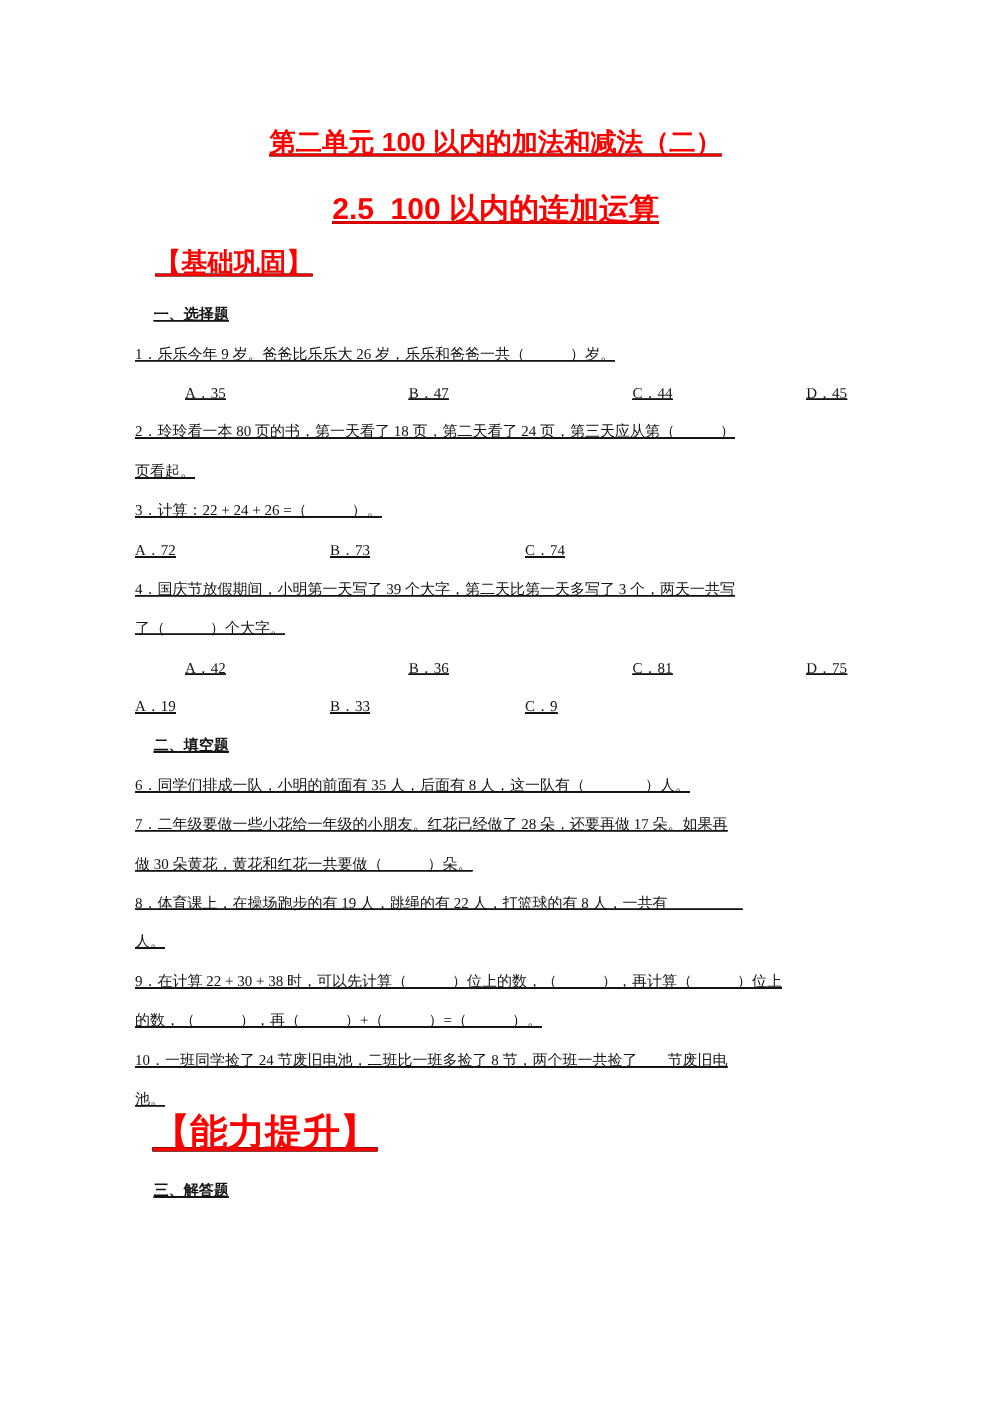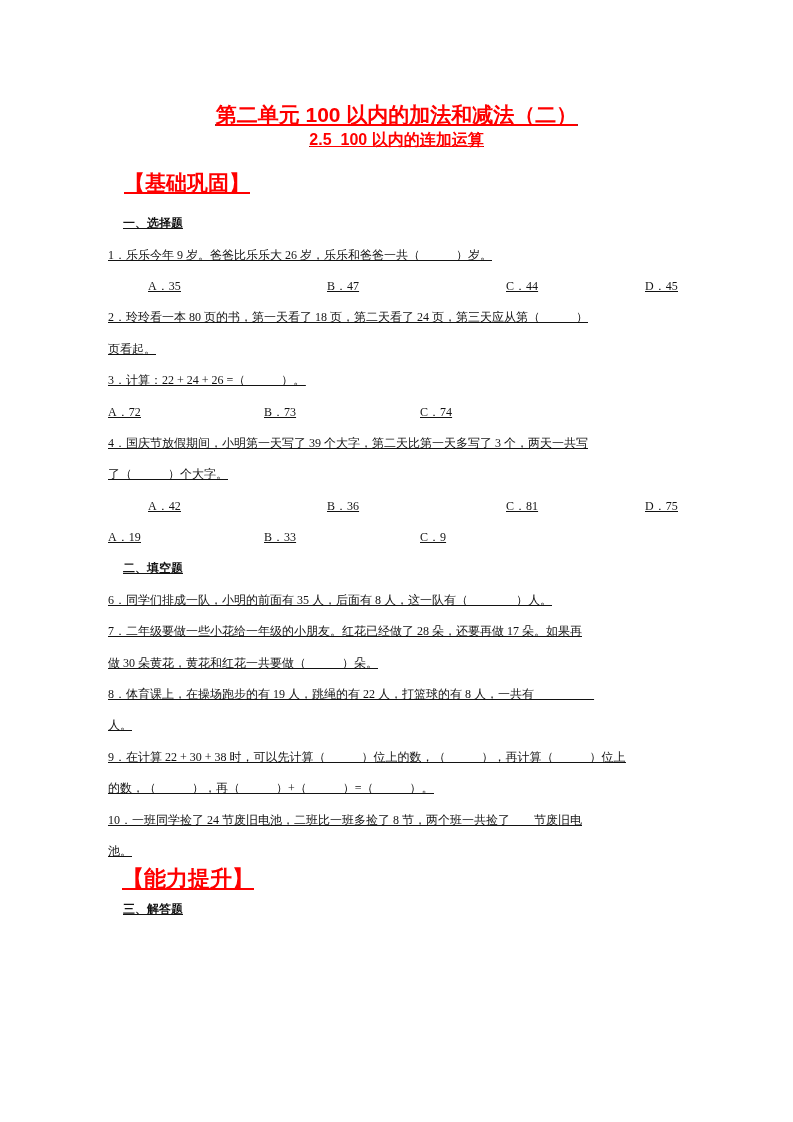--- a/index.html
+++ b/index.html
@@ -15,26 +15,26 @@
     margin-top:103px;
     text-align:center;
     color:#fe0000;
     font-family:"Liberation Sans","DejaVu Sans",sans-serif;
     font-weight:bold;
     font-size:21px;
     line-height:24px;
     white-space:pre;
   }
   .doc-subtitle {
-    margin-top:1px;
+    margin-top:29px;
     text-align:center;
     color:#fe0000;
     font-family:"Liberation Sans","DejaVu Sans",sans-serif;
     font-weight:bold;
-    font-size:16px;
+    font-size:24px;
     line-height:23px;
     white-space:pre;
   }
   .badge {
     color:#fe0000;
     font-family:"Liberation Sans","DejaVu Sans",sans-serif;
     font-weight:bold;
     white-space:pre;
   }
   .badge-basic {
@@ -59,28 +59,28 @@
     font-family:"Liberation Sans","DejaVu Sans",sans-serif;
     font-weight:bold;
     font-size:12px;
   }
   .opts { }
   .opt { display:inline-block; white-space:pre; }
   .o4 { width:139px;margin-left:40px; }
   .o3 { width:156px; }
   .badge-advanced {
     margin:-2px 0 0 14px;
-    font-size:22px;
+    font-size:30px;
     line-height:27px;
     height:27px;
     display:flex;
     align-items:center;
   }
   .sec-last {
-    margin-top:2px;
+    margin-top:17px;
     text-align:right;
   }
 </style>
 </head>
 <body>
 
 <div class="page">
 
   <div class="doc-title">第二单元 100 以内的加法和减法（二）</div>
   <div class="doc-subtitle">2.5  100 以内的连加运算</div>

